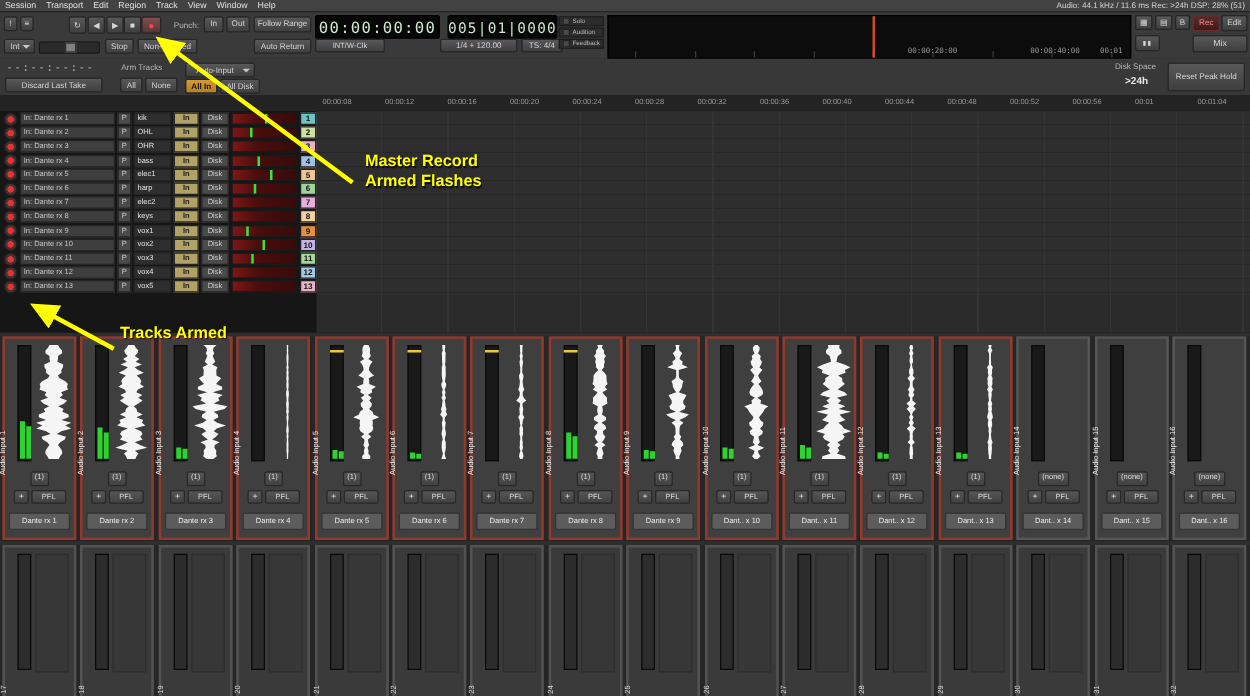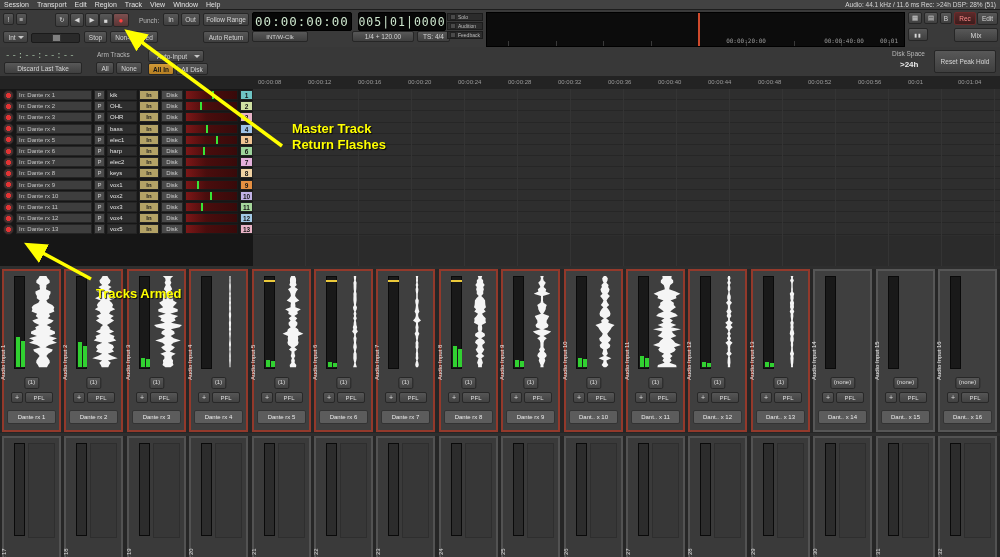--- a/index.html
+++ b/index.html
@@ -679,18 +679,18 @@
   <svg id="overlay" width="1000" height="557" viewBox="0 0 1000 557">
     <defs>
       <marker id="ah" markerWidth="7" markerHeight="7" refX="5.2" refY="3" orient="auto">
         <path d="M0,0 L6.5,3 L0,6 z" fill="#ffff00"></path>
       </marker>
     </defs>
     <line x1="282" y1="146" x2="128" y2="32" stroke="#ffff00" stroke-width="3.5" marker-end="url(#ah)"></line>
     <line x1="91" y1="279" x2="28" y2="245" stroke="#ffff00" stroke-width="3.5" marker-end="url(#ah)"></line>
   </svg>
   <div class="anno" style="left:292px;top:121px;">
-    <div>Master Track</div>
-    <div>Return Flashes</div>
+    <div>Master Record</div>
+    <div>Armed Flashes</div>
   </div>
-  <div class="anno" style="left:96px;top:286px;">Tracks Armed</div>
+  <div class="anno" style="left:96px;top:258px;">Tracks Armed</div>
 
 </div>
 
 </body></html>

